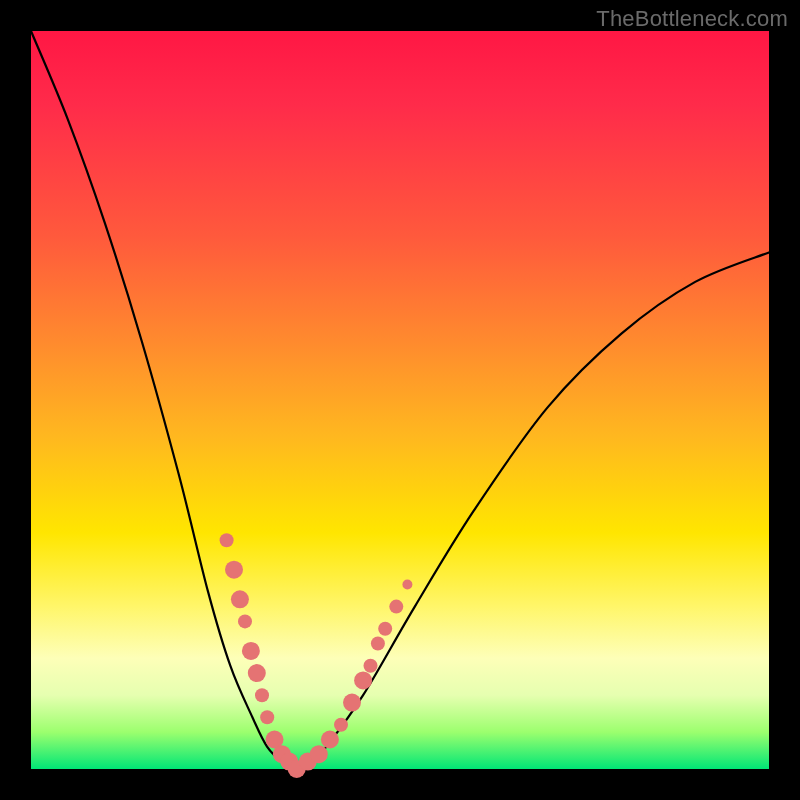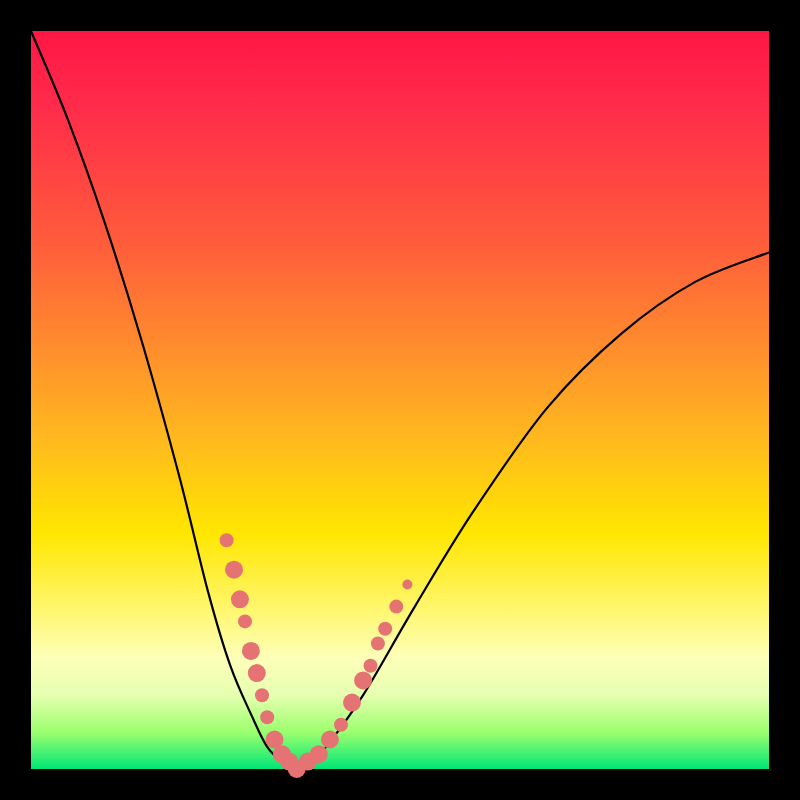--- a/index.html
+++ b/index.html
@@ -67,20 +67,21 @@
   }
   .marker {
     fill: #e57373;
     stroke: none;
   }
 </style>
 </head>
 <body>
 
 <div class="frame">
+  <div class="watermark">TheBottleneck.com</div>
   <div class="plot">
     <svg class="curve" viewBox="0 0 738 738">
       <path class="curve-path" d="M 0.0 0.0 C 6.1 14.8, 24.6 56.6, 36.9 88.6 C 49.2 120.5, 61.5 155.0, 73.8 191.9 C 86.1 228.8, 98.4 268.1, 110.7 310.0 C 123.0 351.8, 136.5 401.0, 147.6 442.8 C 158.7 484.6, 168.5 528.9, 177.1 560.9 C 185.7 592.9, 191.9 613.8, 199.3 634.7 C 206.6 655.6, 215.3 672.8, 221.4 686.3 C 227.6 699.9, 231.2 708.5, 236.2 715.9 C 241.1 723.2, 246.0 726.9, 250.9 730.6 C 255.8 734.3, 260.8 738.0, 265.7 738.0 C 270.6 738.0, 275.5 734.3, 280.4 730.6 C 285.4 726.9, 286.6 726.9, 295.2 715.9 C 303.8 704.8, 317.3 687.6, 332.1 664.2 C 346.9 640.8, 365.3 606.4, 383.8 575.6 C 402.2 544.9, 420.7 512.9, 442.8 479.7 C 464.9 446.5, 492.0 405.9, 516.6 376.4 C 541.2 346.9, 565.8 323.5, 590.4 302.6 C 615.0 281.7, 639.6 264.4, 664.2 250.9 C 688.8 237.4, 725.7 226.3, 738.0 221.4"></path>
       <g>
           <circle cx="195.6" cy="509.2" r="7" class="marker"></circle>
           <circle cx="203.0" cy="538.7" r="9" class="marker"></circle>
           <circle cx="208.9" cy="568.3" r="9" class="marker"></circle>
           <circle cx="214.0" cy="590.4" r="7" class="marker"></circle>
           <circle cx="219.9" cy="619.9" r="9" class="marker"></circle>
           <circle cx="225.8" cy="642.1" r="9" class="marker"></circle>

